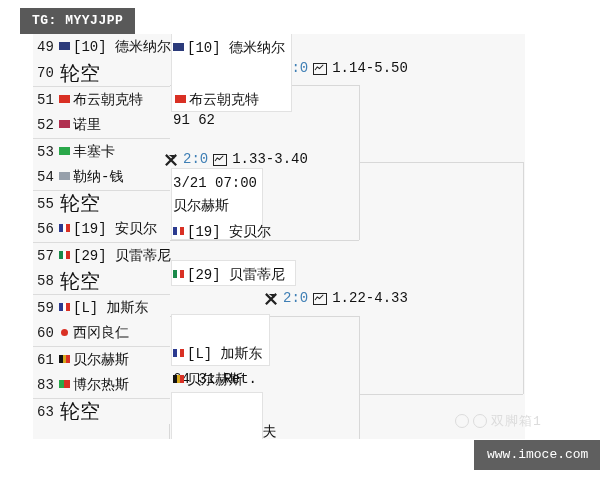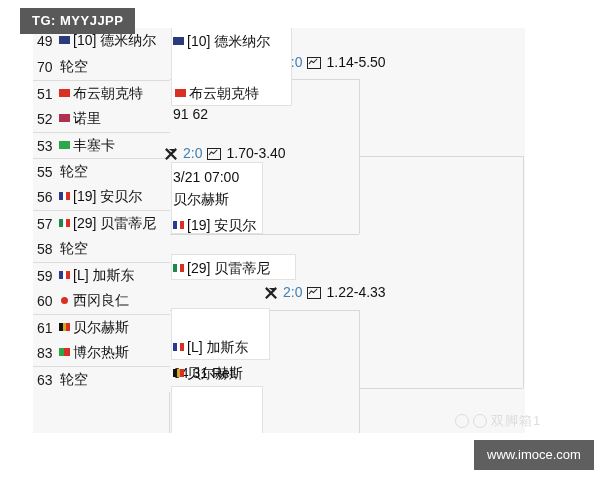--- a/index.html
+++ b/index.html
@@ -3,25 +3,25 @@
 <meta charset="utf-8">
 <style>
   html,body{margin:0;padding:0;}
   body{
     width:600px;height:480px;
     background:#ffffff;
     font-family:"Liberation Sans","DejaVu Sans",sans-serif;
     overflow:hidden;
     position:relative;
   }
-  #root{position:absolute;left:0;top:0;width:600px;height:480px;background:#ffffff;}
+  #root{position:absolute;left:0;top:0;width:600px;height:480px;background:#ffffff;font-family:Liberation Mono, monospace;}
 
   
   .canvas{
-    position:absolute;left:33px;top:28px;width:492px;height:405px;
+    position:absolute;left:33px;top:34px;width:492px;height:405px;
     background:#f7f7f7;
     overflow:hidden;
   }
 
   
   .tg-banner{
     position:absolute;left:20px;top:8px;
     background:#595959;color:#ffffff;
     font-size:13px;font-weight:bold;letter-spacing:.5px;
     padding:5px 12px 6px 12px;
@@ -51,21 +51,21 @@
   }
   .flag{
     width:11px;height:8px;
     flex:0 0 auto;
     margin:0 3px 0 0;
     display:inline-block;
     border:0;
     position:relative;top:-1px;
   }
   .seed-name{font-size:14px;color:#111;}
-  .bye{font-size:14px;color:#111;padding-left:1px;}
+  .bye{font-size:20px;color:#111;padding-left:1px;}
 
   
   .line{position:absolute;background:#d8d8d8;}
   .vline{width:1px;}
   .hline{height:1px;}
 
   
   .box{
     position:absolute;
     background:#ffffff;
@@ -172,20 +172,25 @@
         <span class="seed-num">52</span>
         <span class="flag" style="background:#b03050;"></span>
         <span class="seed-name">诺里</span>
       </div>
 
       <div class="seed-row sep">
         <span class="seed-num">53</span>
         <span class="flag" style="background:#2aa84a;"></span>
         <span class="seed-name">丰塞卡</span>
       </div>
+      <div class="seed-row">
+        <span class="seed-num">54</span>
+        <span class="flag" style="background:#97a0ab;"></span>
+        <span class="seed-name">勒纳-钱</span>
+      </div>
 
       <div class="seed-row sep">
         <span class="seed-num">55</span>
         <span class="bye">轮空</span>
       </div>
       <div class="seed-row">
         <span class="seed-num">56</span>
         <span class="flag" style="background:linear-gradient(90deg,#2b3a8f 33%,#fff 33%,#fff 66%,#d93024 66%);"></span>
         <span class="seed-name">[19] 安贝尔</span>
       </div>
@@ -309,21 +314,21 @@
             <path d="M2 2 L13 13 M13 2 L2 13" stroke="#222" stroke-width="2.4" fill="none"></path>
             <path d="M5 2 L11 2 L11 6 Z" fill="#222"></path>
           </svg>
       </span>
       <span class="sc">2:0</span>
       <span class="ic-chart">
         <svg viewBox="0 0 14 12" width="11" height="9" style="display:block;">
             <polyline points="1,8 4,4 7,6 12,1" stroke="#222" stroke-width="1.4" fill="none"></polyline>
           </svg>
       </span>
-      <span class="val">1.70-3.40</span>
+      <span class="val">1.33-3.40</span>
     </div>
 
     <div class="odds" style="left:231px;top:256px;">
       <span class="ic-racket">
         <svg viewBox="0 0 16 16" width="15" height="15">
             <path d="M2 2 L13 13 M13 2 L2 13" stroke="#222" stroke-width="2.4" fill="none"></path>
             <path d="M5 2 L11 2 L11 6 Z" fill="#222"></path>
           </svg>
       </span>
       <span class="sc">2:0</span>

